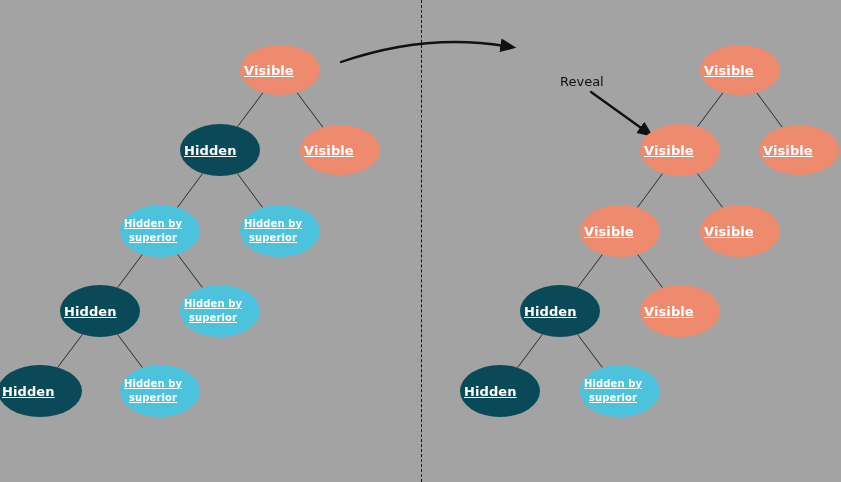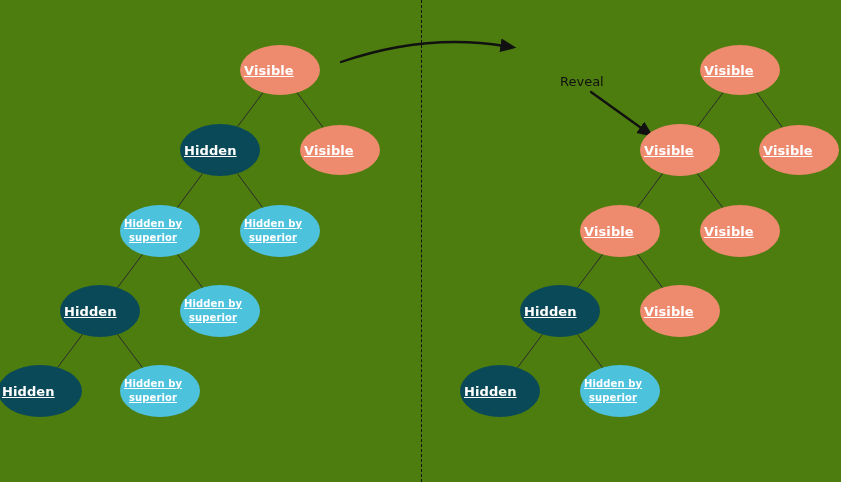--- a/index.html
+++ b/index.html
@@ -7,21 +7,21 @@
     padding: 0;
     background: #ffffff;
   }
   body {
     font-family: "DejaVu Sans", "Liberation Sans", sans-serif;
   }
   #canvas {
     position: relative;
     width: 841px;
     height: 482px;
-    background: #4d7c0f;
+    background: #a3a3a3;
     overflow: hidden;
   }
   #edge-layer {
     position: absolute;
     left: 0;
     top: 0;
     width: 841px;
     height: 482px;
     pointer-events: none;
   }

